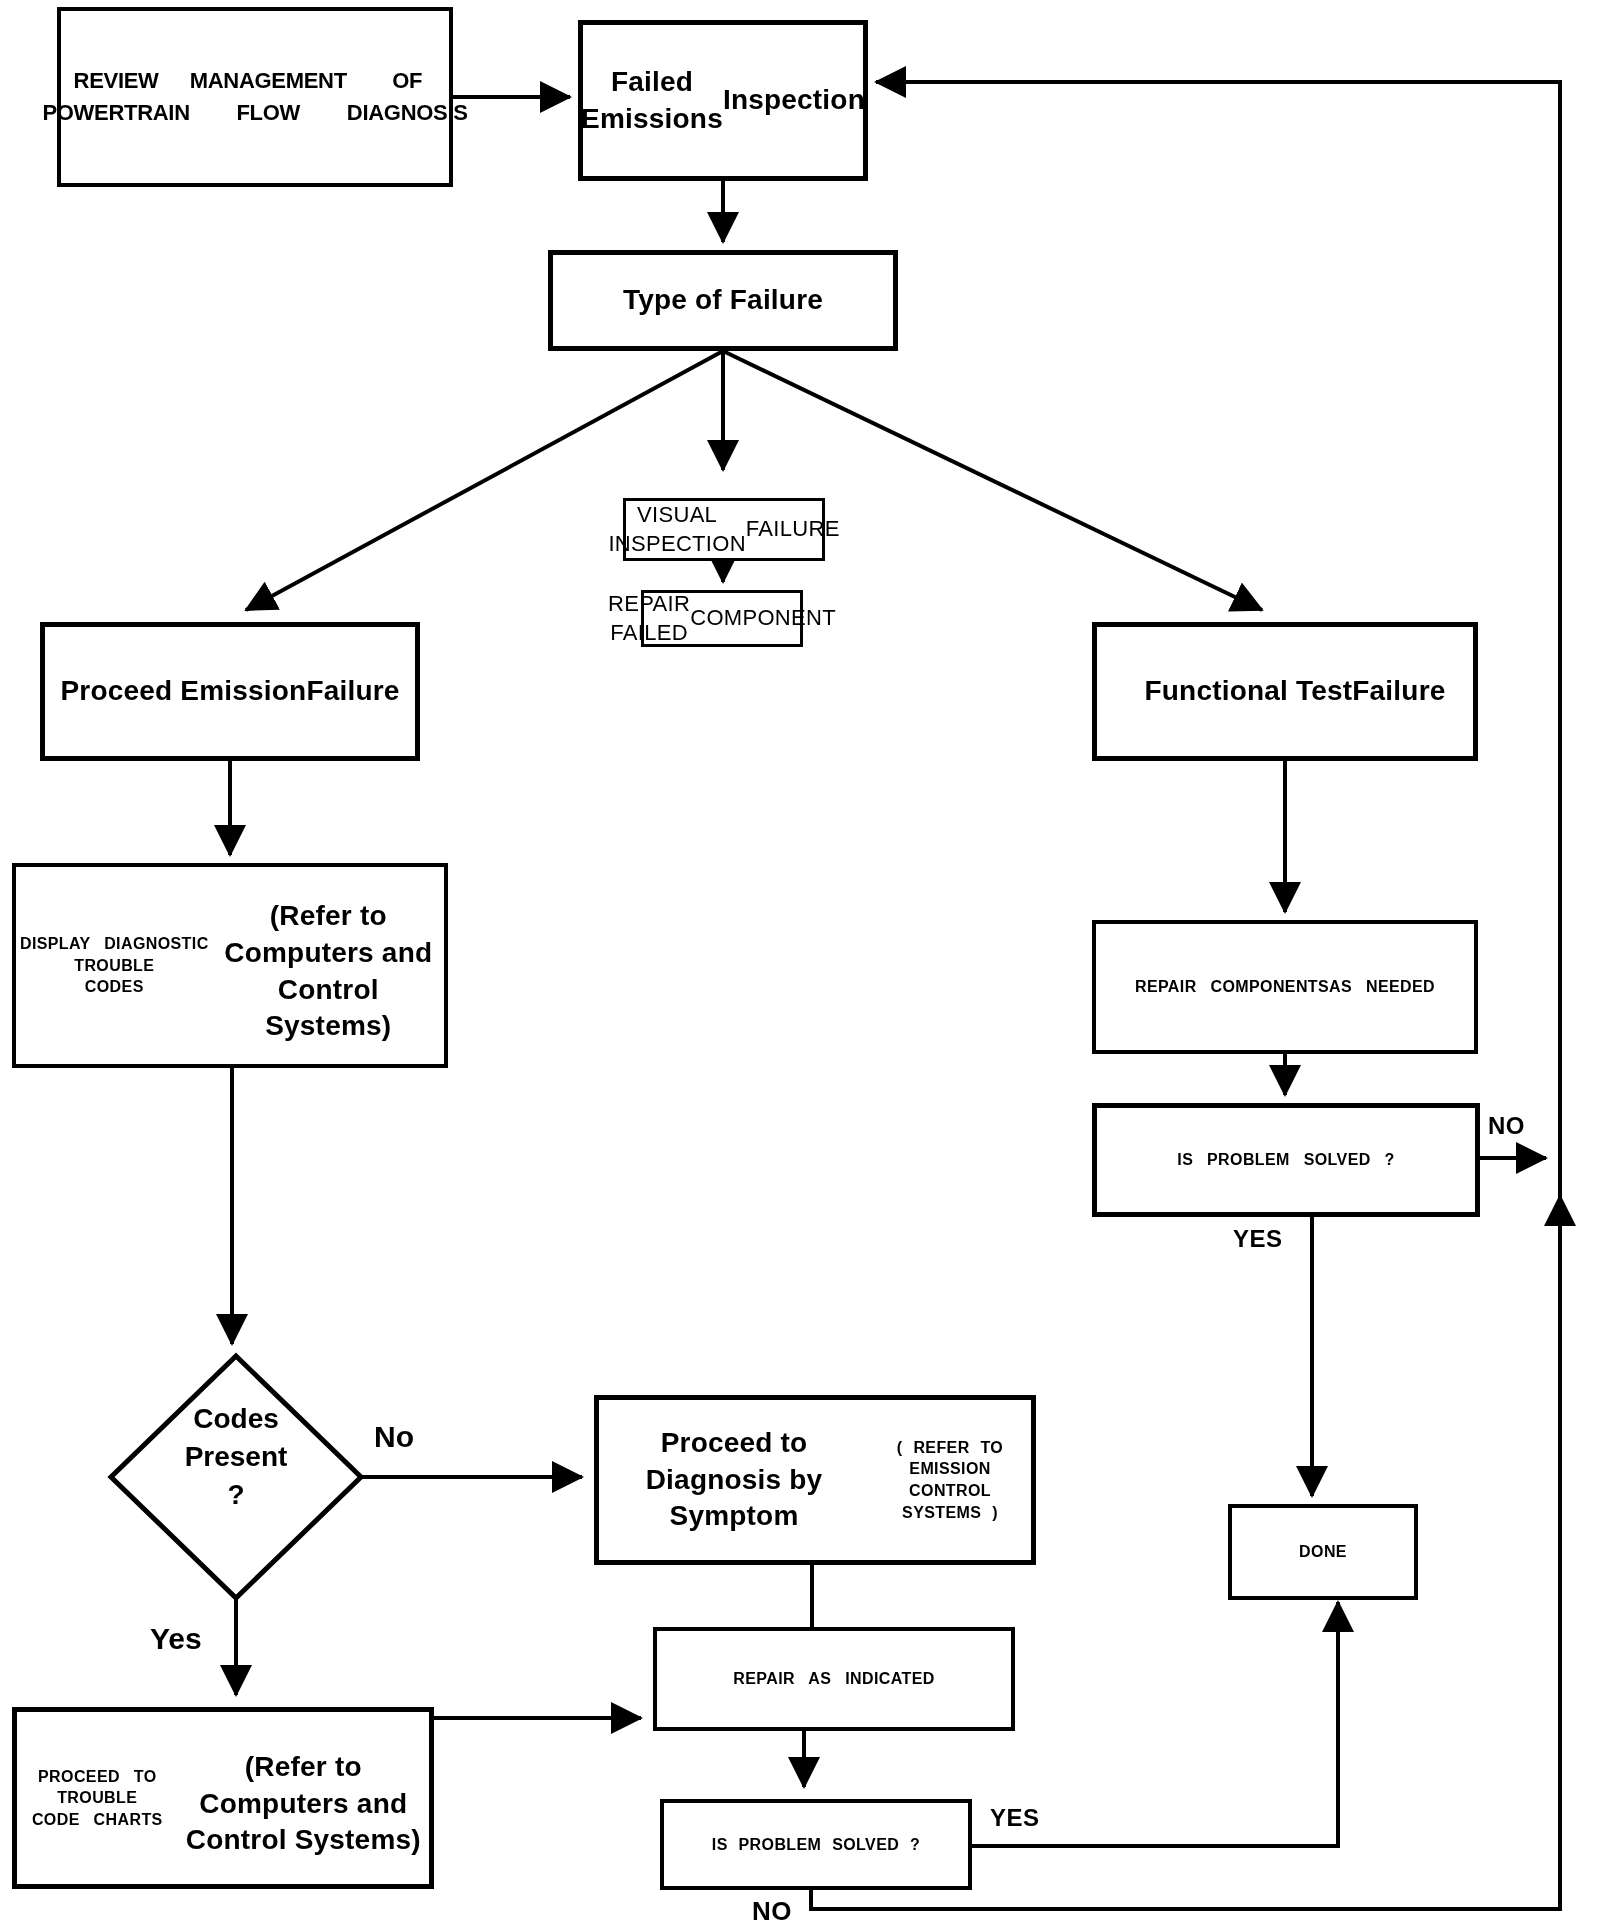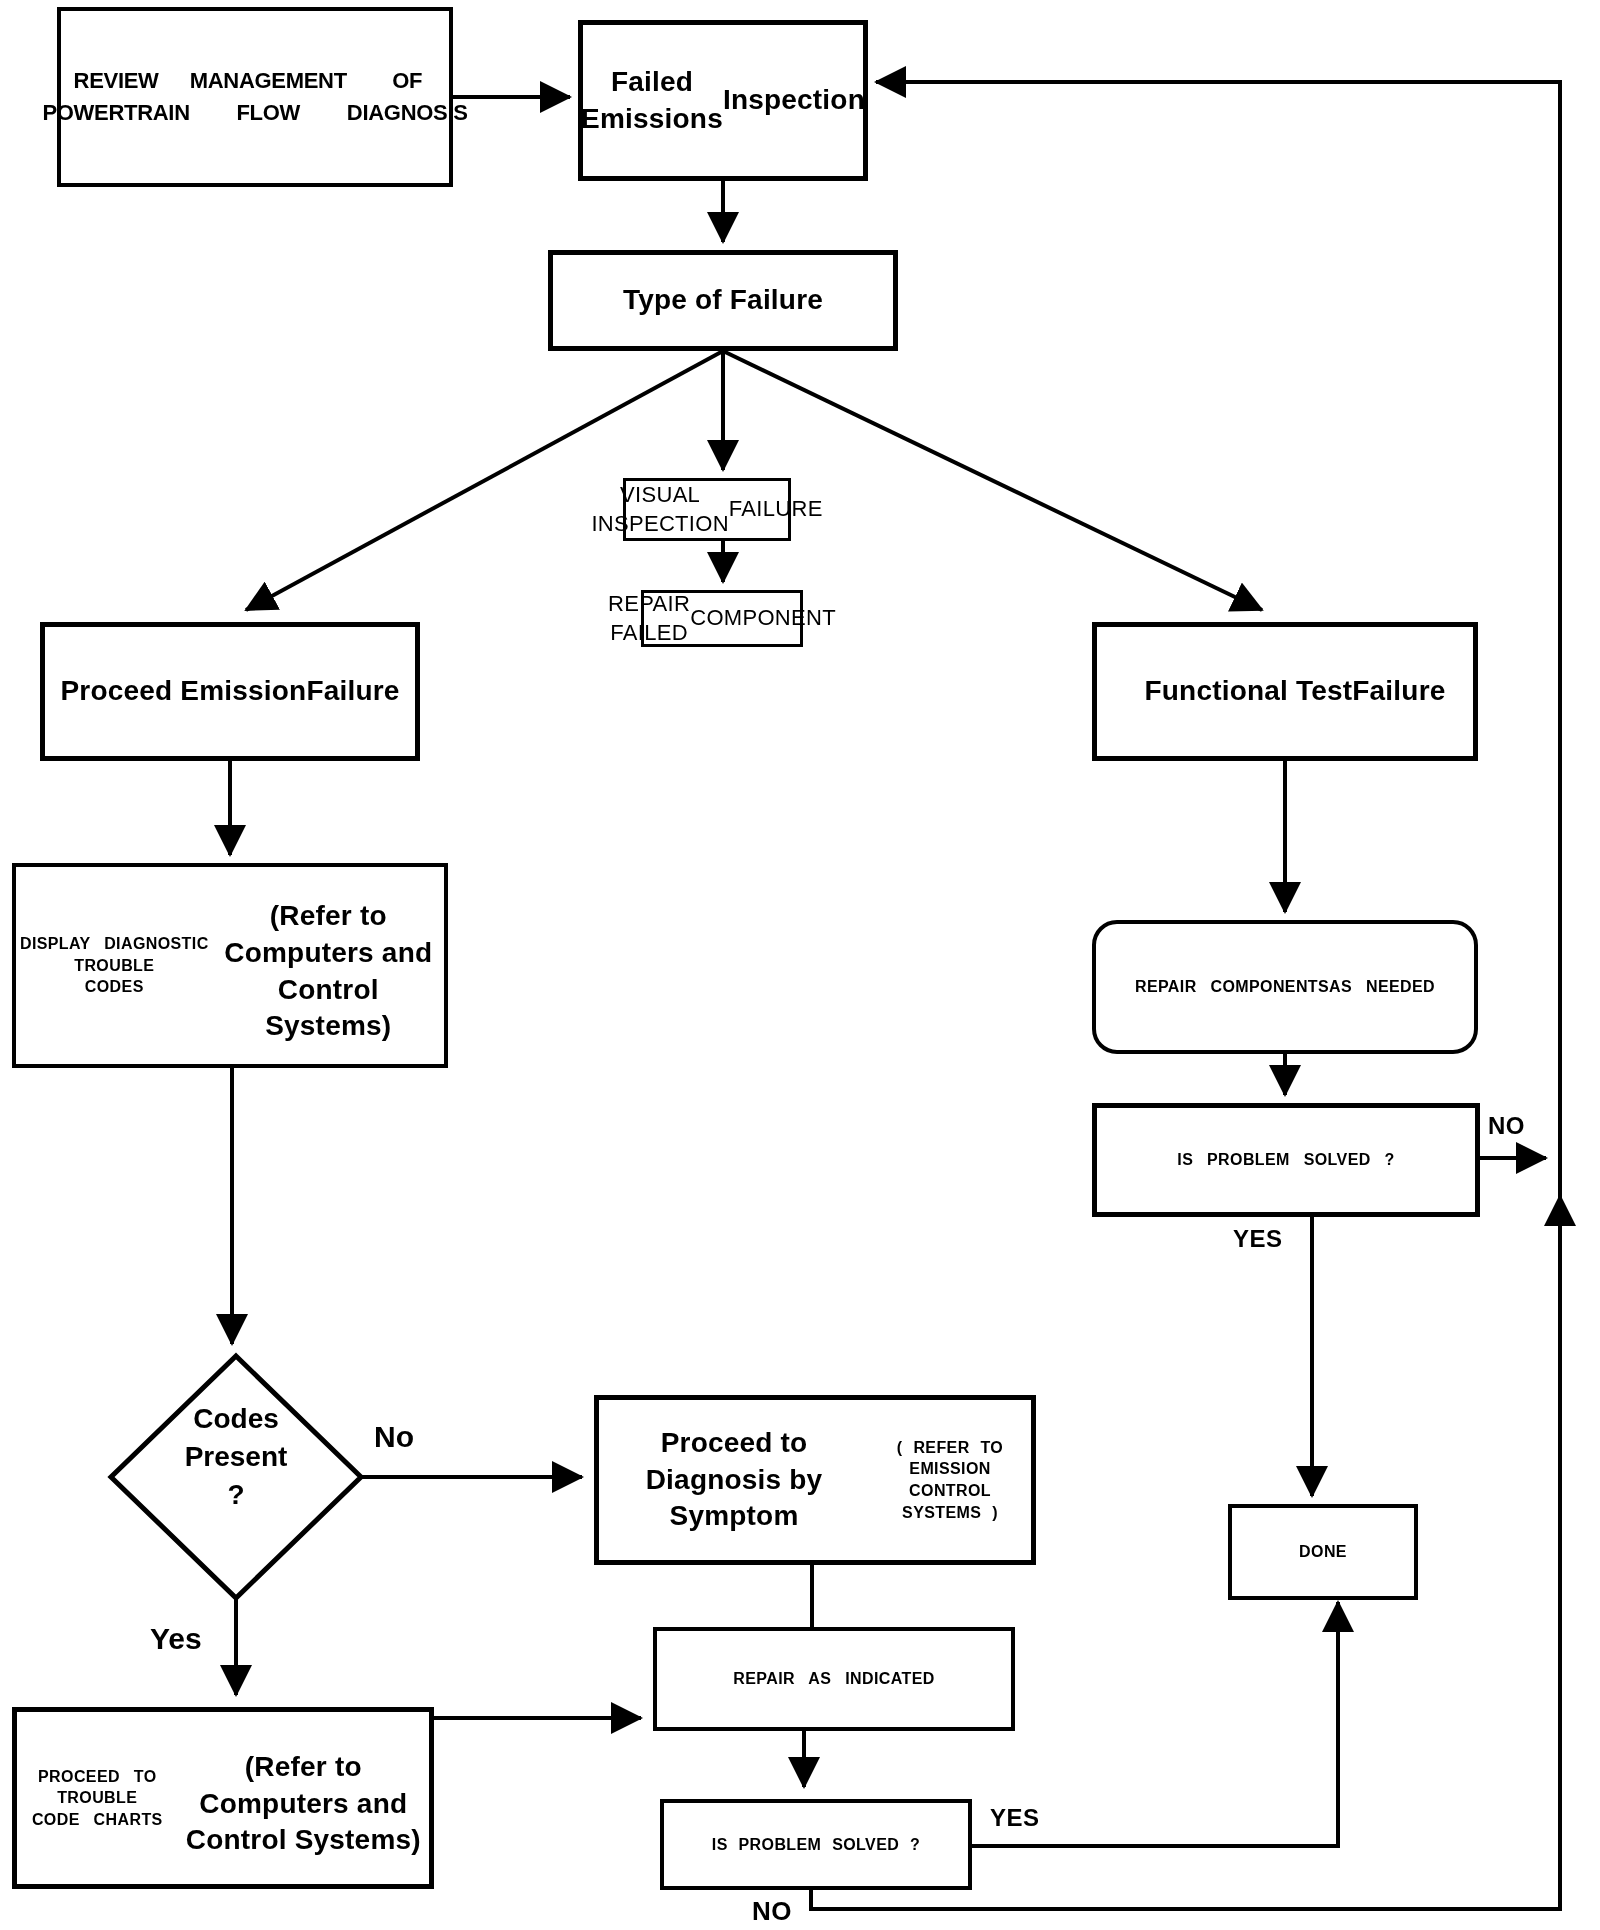--- a/index.html
+++ b/index.html
@@ -21,21 +21,21 @@
     align-items:center;justify-content:center;
     text-align:center;
   }
   .b5{border-width:5px;}
   .b3{border-width:3px;}
   .t-big{font-size:28px;font-weight:bold;line-height:1.32;letter-spacing:0.2px;}
   .t-review{font-size:22px;font-weight:bold;word-spacing:8px;line-height:1.45;letter-spacing:-0.3px;}
   .t-caps{font-size:16px;font-weight:bold;word-spacing:9px;line-height:1.35;letter-spacing:0.4px;}
   .t-capsreg{font-size:22px;font-weight:400;line-height:1.3;letter-spacing:0.3px;}
   .gap-top{margin-top:12px;}
-  .gap-wide{line-height:2.0;border-radius:25px;}
+  .gap-wide{line-height:2.0;}
   .edge-label{position:absolute;font-weight:bold;font-size:24px;letter-spacing:0.5px;}
   .edge-label-lc{position:absolute;font-weight:bold;font-size:30px;}
   .diamond-text{
     position:absolute;left:136px;top:1400px;width:200px;
     text-align:center;font-size:28px;font-weight:bold;line-height:1.35;
     background:transparent;
   }
   .line{display:block;}
 </style>
 </head>
@@ -99,21 +99,21 @@
 
   <div class="box b5 t-big" style="left:578px;top:20px;width:290px;height:161px;">
     <span class="line">Failed Emissions</span>
     <span class="line">Inspection</span>
   </div>
 
   <div class="box b5 t-big" style="left:548px;top:250px;width:350px;height:101px;">
     <span class="line">Type of Failure</span>
   </div>
 
-  <div class="box b3 t-capsreg" style="left:623px;top:478px;width:168px;height:63px;">
+  <div class="box b3 t-capsreg" style="left:623px;top:498px;width:202px;height:63px;">
     <span class="line">VISUAL INSPECTION</span>
     <span class="line">FAILURE</span>
   </div>
 
   <div class="box b3 t-capsreg" style="left:641px;top:590px;width:162px;height:57px;">
     <span class="line">REPAIR FAILED</span>
     <span class="line">COMPONENT</span>
   </div>
 
   <div class="box b5 t-big" style="left:40px;top:622px;width:380px;height:139px;">

